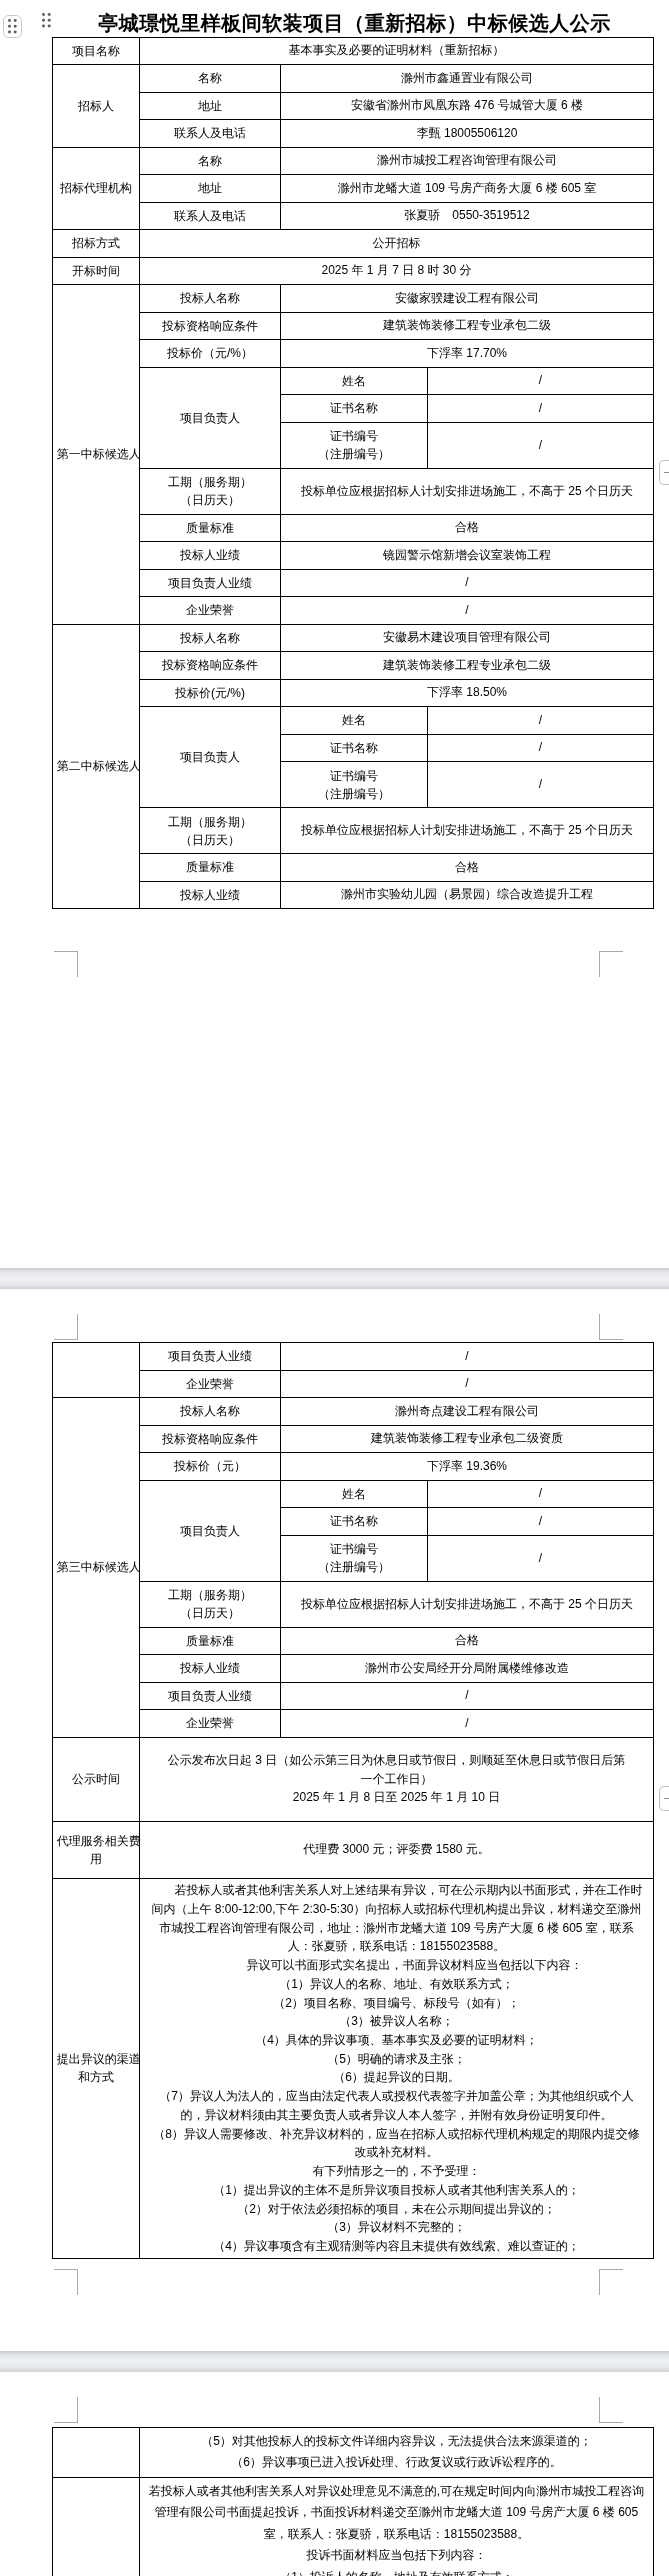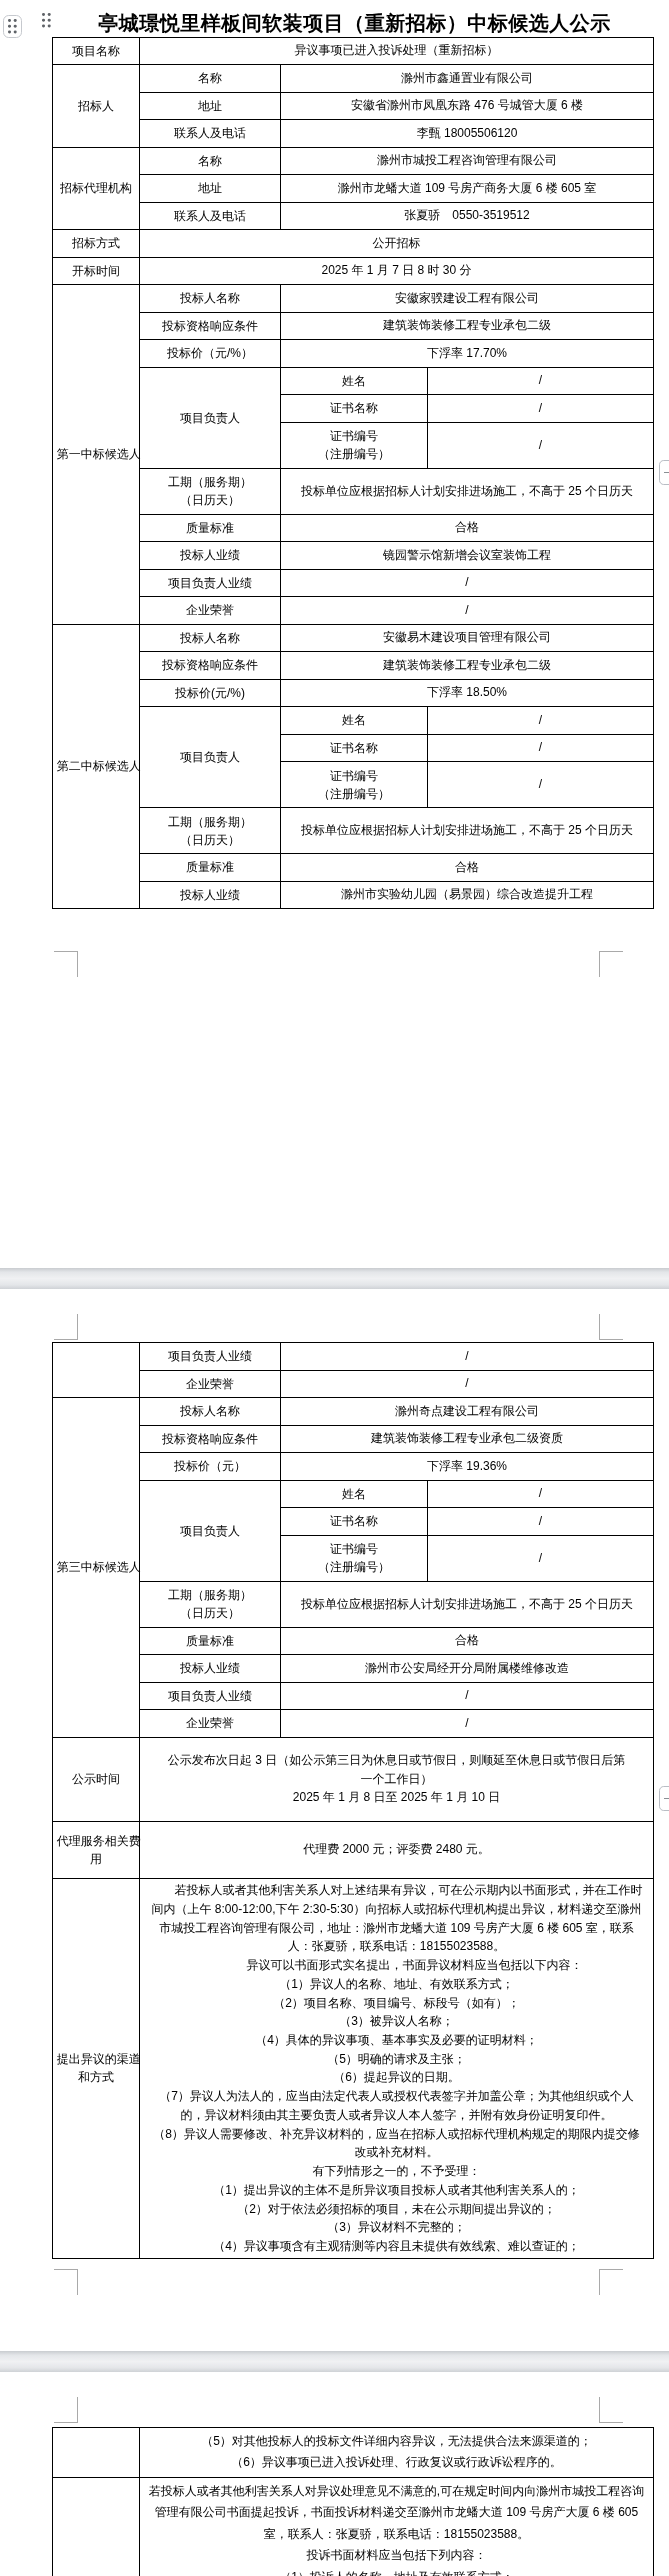--- a/index.html
+++ b/index.html
@@ -77,21 +77,21 @@
   <table class="doc-table" id="t1">
     <colgroup>
         <col style="width:87px">
         <col style="width:141px">
         <col style="width:147px">
         <col style="width:226px">
       </colgroup>
     <tbody>
         <tr class="r29">
       <td class="lab">项目名称</td>
-      <td class="val" colspan="3">异议事项已进入投诉处理（重新招标）</td>
+      <td class="val" colspan="3">基本事实及必要的证明材料（重新招标）</td>
     </tr>
     <tr class="r29">
       <td class="lab" rowspan="3">招标人</td>
       <td class="lab">名称</td>
       <td class="val" colspan="2">滁州市鑫通置业有限公司</td>
     </tr>
     <tr class="r29">
       <td class="lab">地址</td>
       <td class="val" colspan="2">安徽省滁州市凤凰东路 476 号城管大厦 6 楼</td>
     </tr>
@@ -296,21 +296,21 @@
 
     <tr class="r88">
       <td class="lab">公示时间</td>
       <td class="val" colspan="3">公示发布次日起 3 日（如公示第三日为休息日或节假日，则顺延至休息日或节假日后第
 一个工作日）
 2025 年 1 月 8 日至 2025 年 1 月 10 日</td>
     </tr>
     <tr class="r60">
       <td class="lab">代理服务相关费
 用</td>
-      <td class="val" colspan="3">代理费 2000 元；评委费 2480 元。</td>
+      <td class="val" colspan="3">代理费 3000 元；评委费 1580 元。</td>
     </tr>
     <tr>
       <td class="lab">提出异议的渠道
 和方式</td>
       <td class="txt" colspan="3">　　若投标人或者其他利害关系人对上述结果有异议，可在公示期内以书面形式，并在工作时间内（上午 8:00-12:00,下午 2:30-5:30）向招标人或招标代理机构提出异议，材料递交至滁州市城投工程咨询管理有限公司，地址：滁州市龙蟠大道 109 号房产大厦 6 楼 605 室，联系人：张夏骄，联系电话：18155023588。
 　　　异议可以书面形式实名提出，书面异议材料应当包括以下内容：
 （1）异议人的名称、地址、有效联系方式；
 （2）项目名称、项目编号、标段号（如有）；
 （3）被异议人名称；
 （4）具体的异议事项、基本事实及必要的证明材料；

